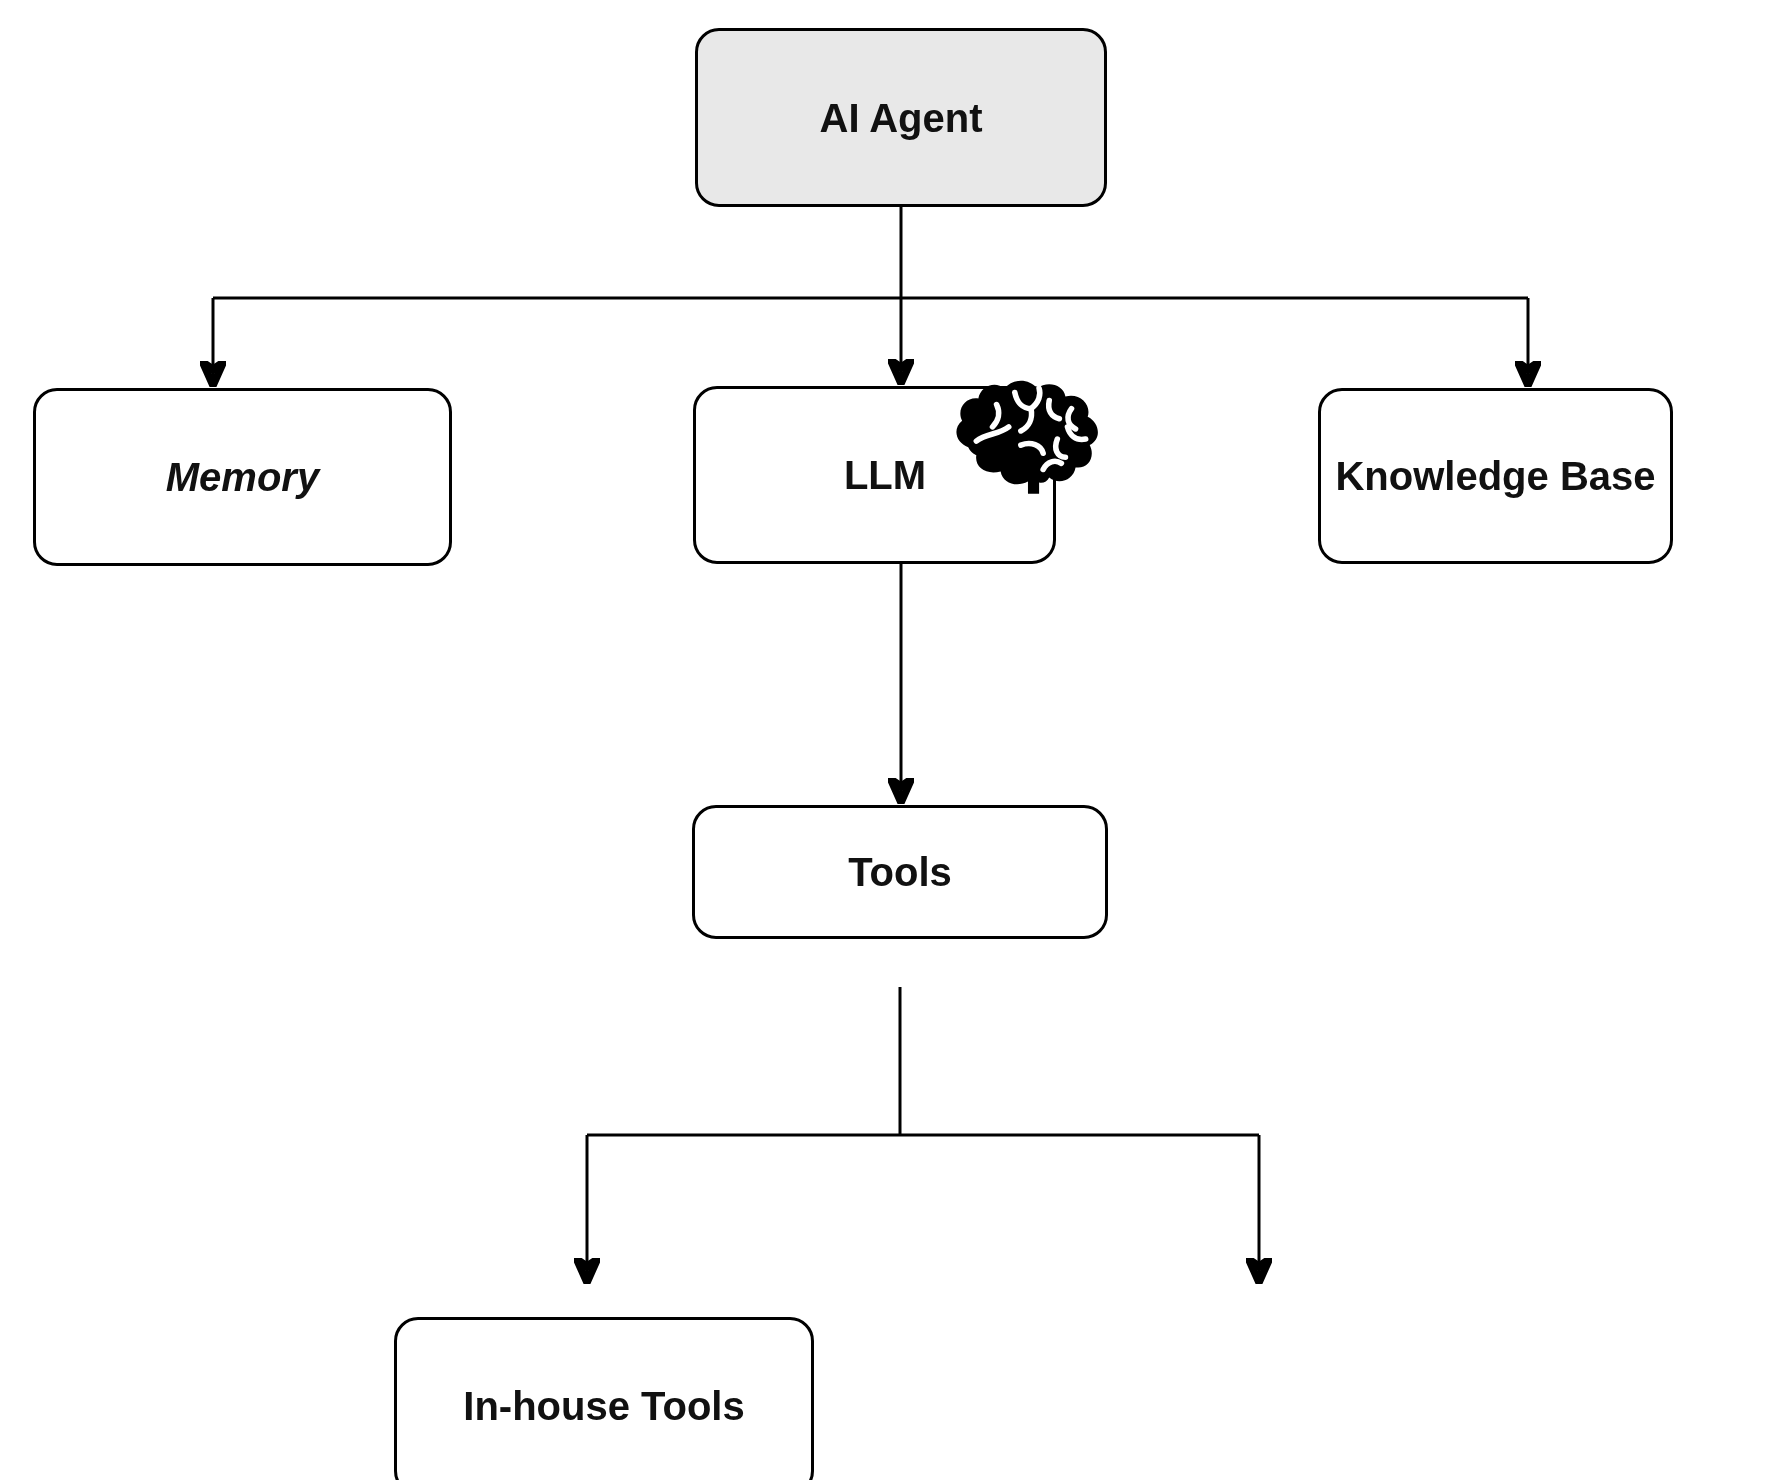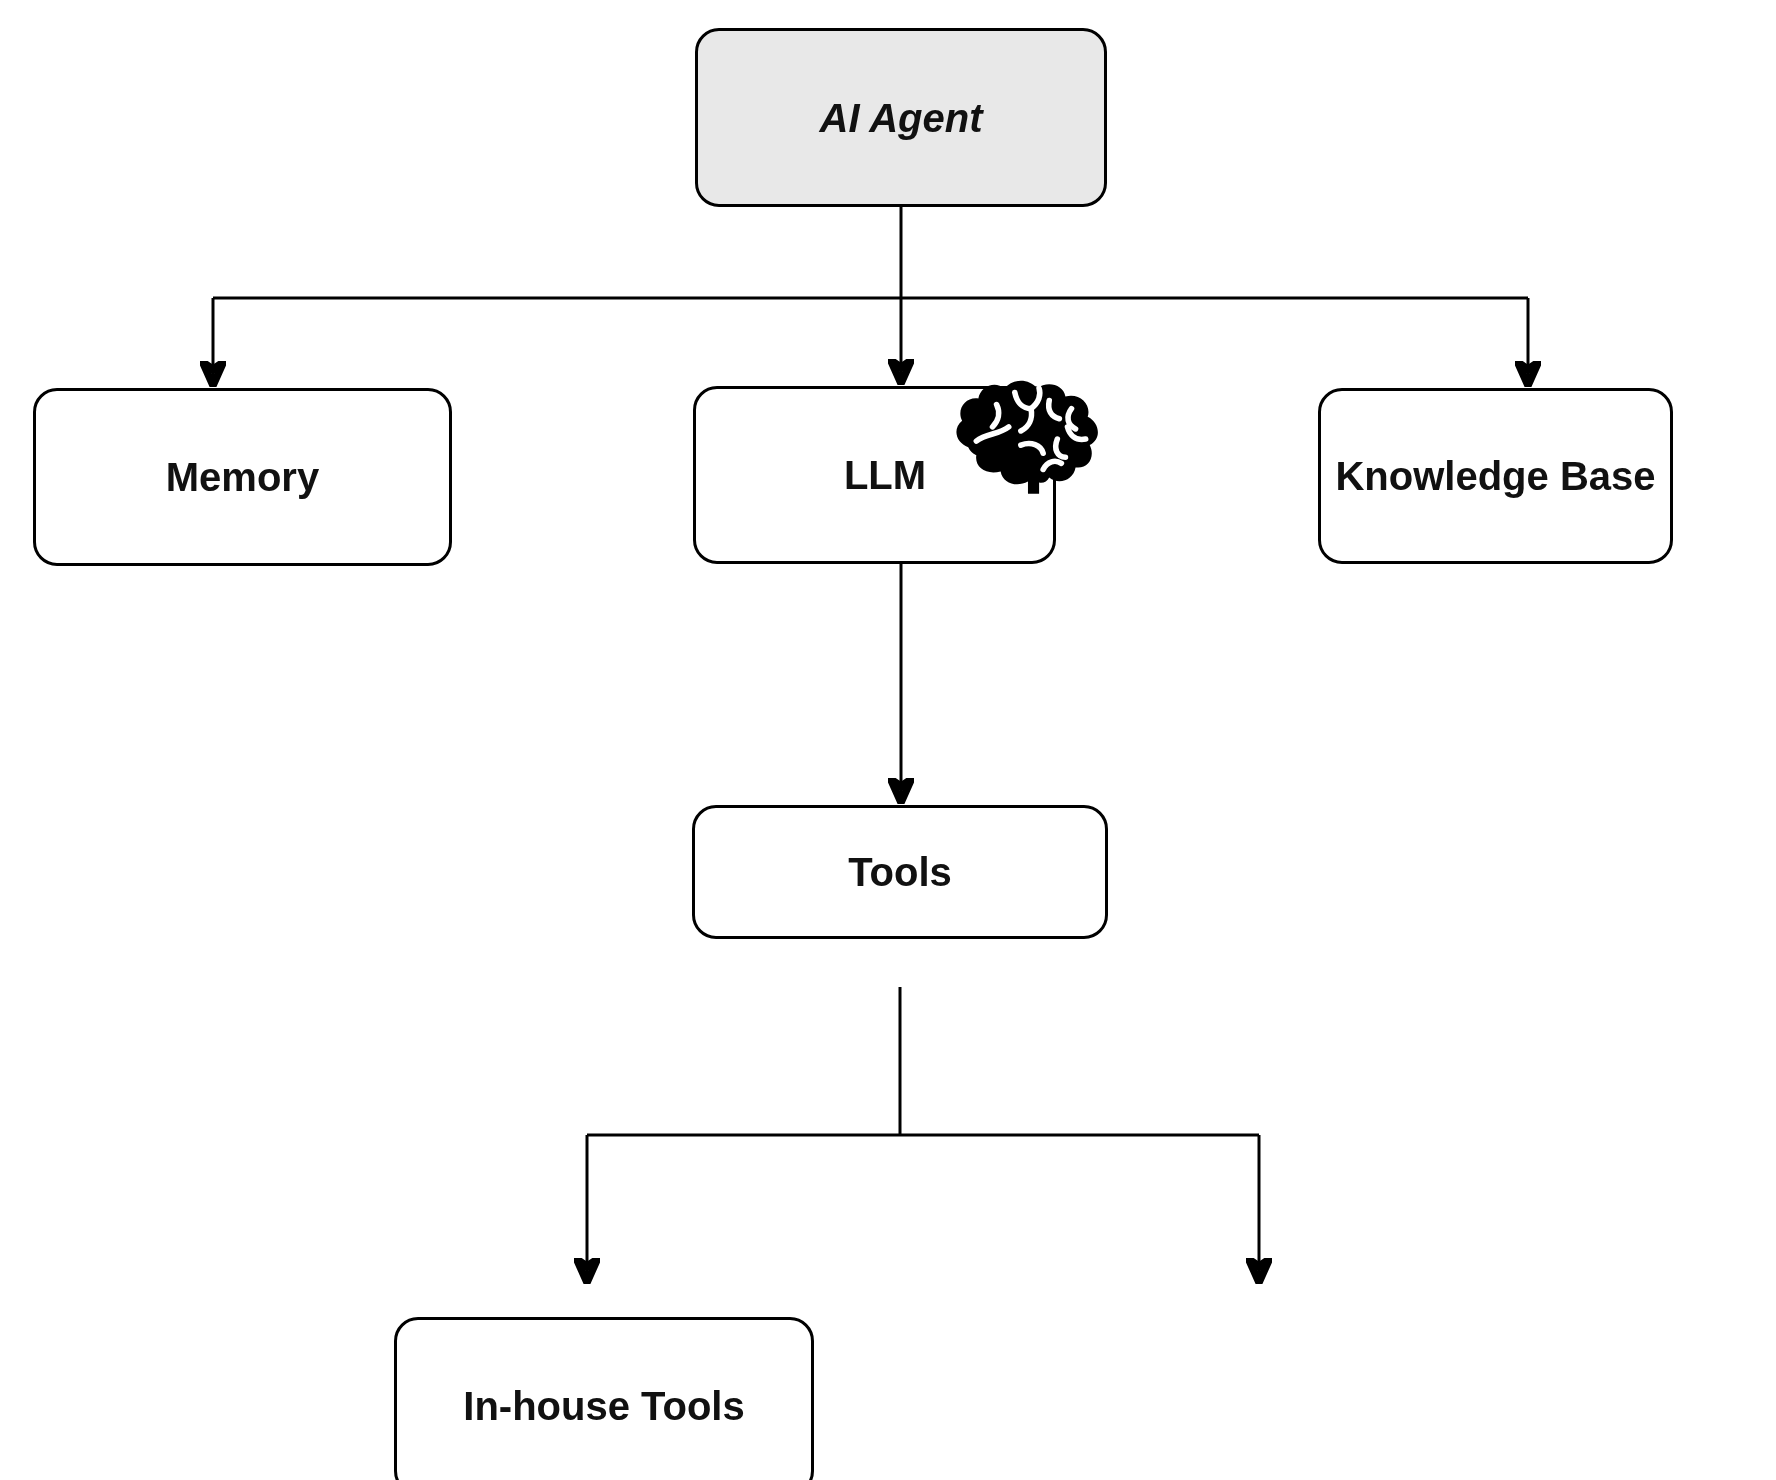--- a/index.html
+++ b/index.html
@@ -17,22 +17,22 @@
     display:flex;flex-direction:column;align-items:center;justify-content:center;
     border:3px solid #000;
     border-radius:24px;
     background:#ffffff;
     color:#111;
     text-align:center;
     box-sizing:border-box;
   }
   .node .label{font-weight:bold;font-size:40px;line-height:1.15;}
   .node .sublabel{font-weight:normal;font-size:36px;line-height:1.2;margin-top:4px;color:#1a1a1a;}
-  #node-ai-agent{left:695px;top:28px;width:412px;height:179px;background:#e8e8e8;font-style:italic;}
-  #node-memory{left:33px;top:388px;width:419px;height:178px;}
+  #node-ai-agent{left:695px;top:28px;width:412px;height:179px;background:#e8e8e8;}
+  #node-memory{left:33px;top:388px;width:419px;height:178px;font-style:italic;}
   #node-llm{left:693px;top:386px;width:363px;height:178px;padding-left:21px;}
   #node-kb{left:1318px;top:388px;width:355px;height:176px;}
   #node-tools{left:692px;top:805px;width:416px;height:134px;}
   #node-inhouse{left:394px;top:1285px;width:420px;height:178px;margin-top:32px;}
   #node-3rdparty{left:1052px;top:1285px;width:415px;height:178px;}
   .brain{position:absolute;left:950px;top:380px;width:162px;height:114px;}
   .brain .sulci{stroke:#ffffff;stroke-width:5.5;fill:none;stroke-linecap:round;}
 </style>
 </head>
 <body>

